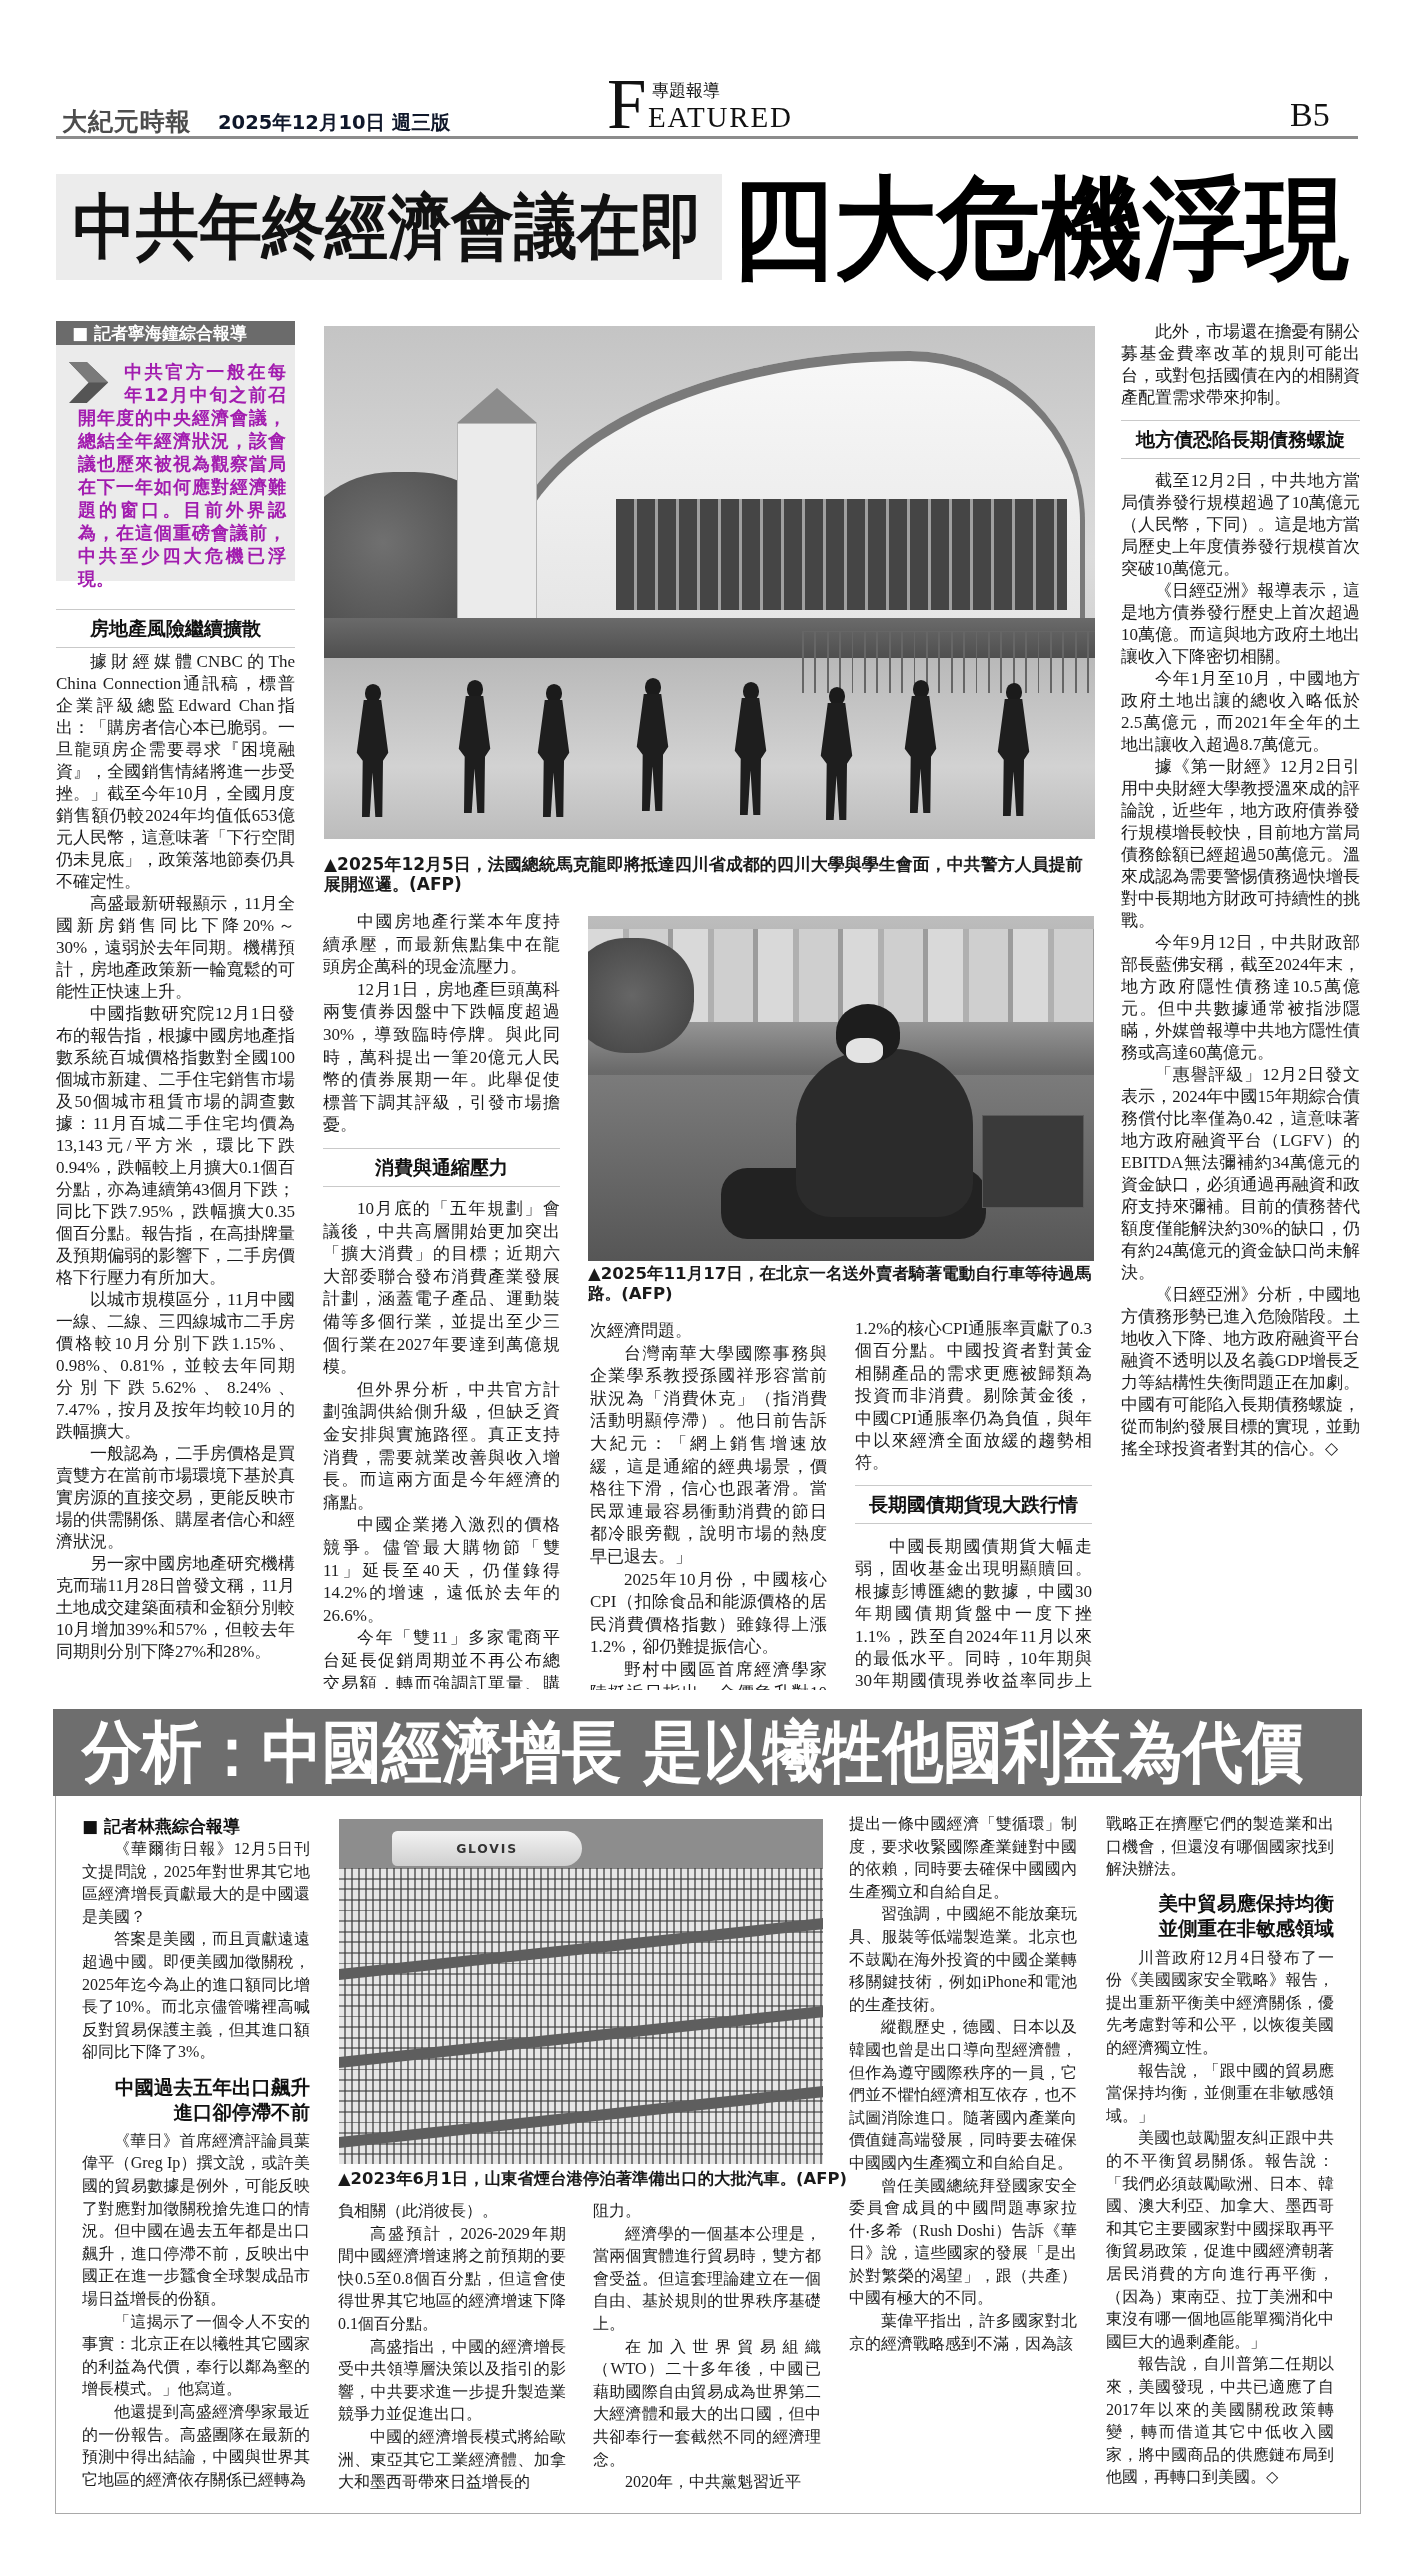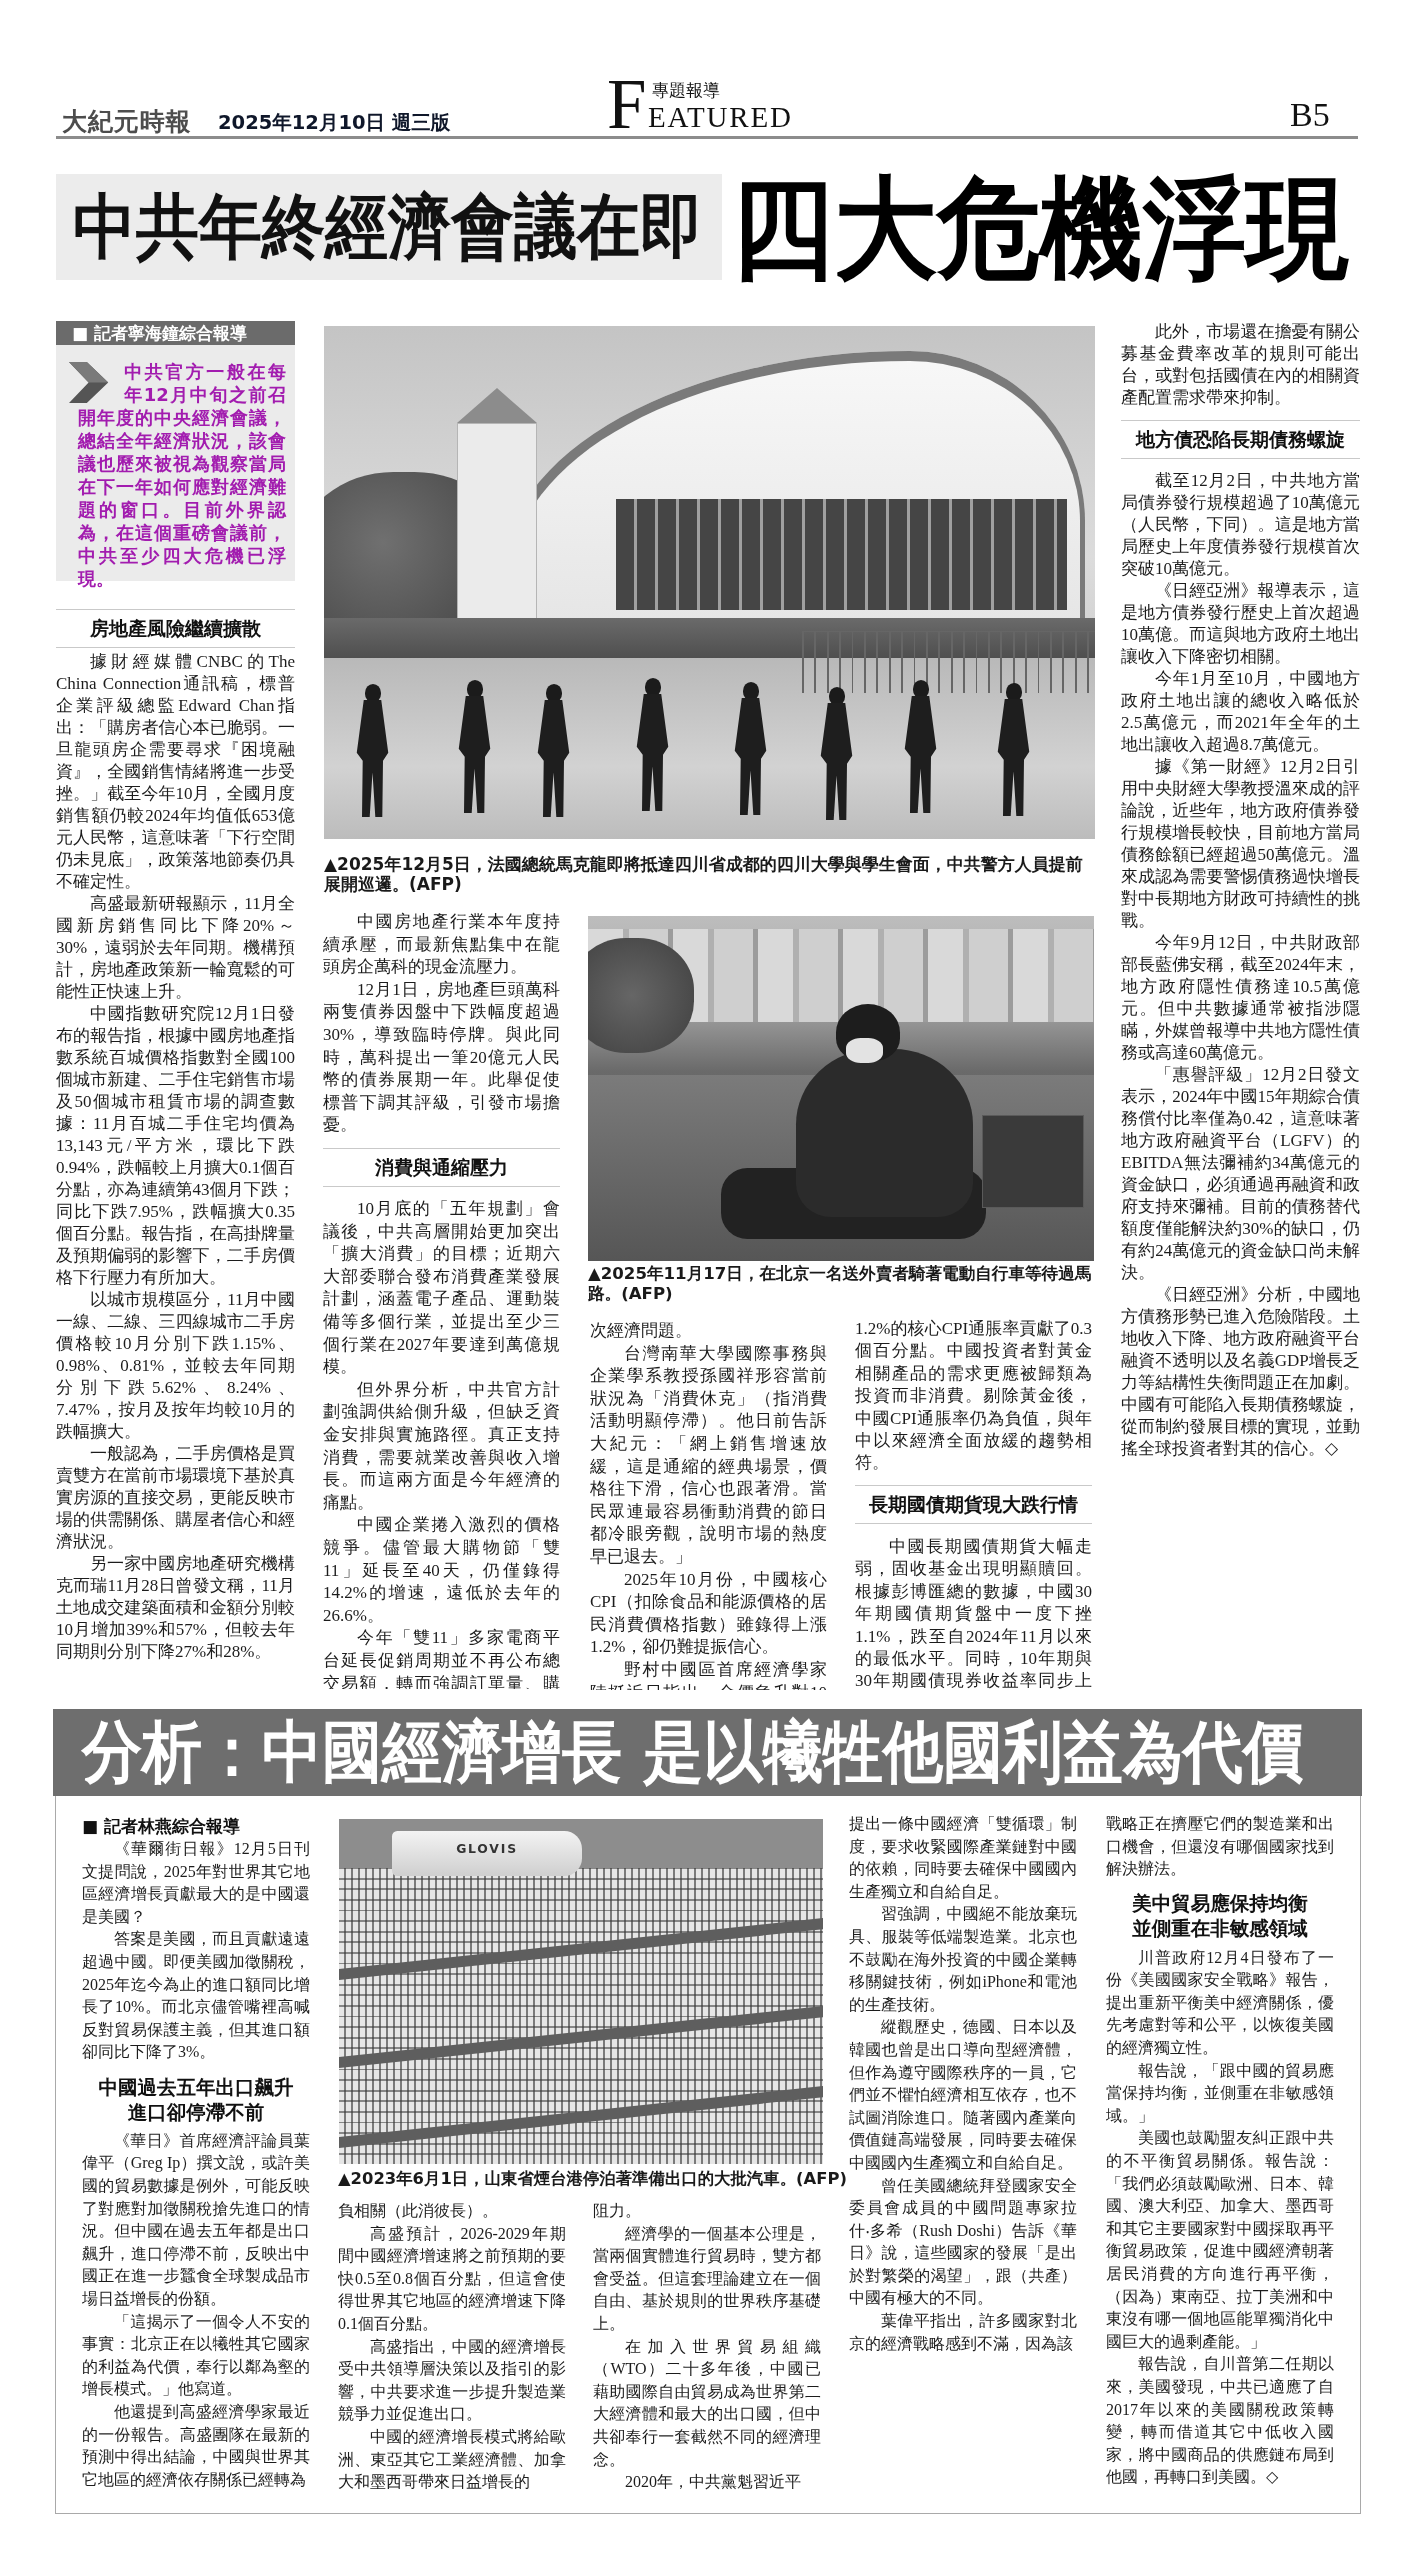--- a/index.html
+++ b/index.html
@@ -22,21 +22,21 @@
 .lede-box{left:56px;top:321px;width:239px;height:260px;background:#ebebeb}
 .lede-bar{height:24px;background:#6b6b6b;color:#fff;font-family:"DejaVu Sans",sans-serif;font-weight:bold;font-size:17px;line-height:24px;padding-left:16px;white-space:nowrap}
 .lede{padding:15px 9px 0 22px;font-family:"DejaVu Sans",sans-serif;font-weight:bold;font-size:18px;line-height:23px;color:#a21caf;text-align:justify}
 .chev{float:left;width:41px;height:42px;margin:1.8px 14px 0 -8.8px}
 
 .col{position:absolute;overflow:hidden;font-family:"Liberation Serif","DejaVu Serif",serif;font-size:17px;line-height:22px;color:#1c1c1c;text-align:justify}
 .col p{text-indent:2em}
 .col p.cont{text-indent:0}
 .col.c2{font-size:16px;line-height:22.6px}
 .sh{border-top:1.8px solid #c9c9c9;border-bottom:1.8px solid #c9c9c9;margin:10.6px 0 11.5px;padding:7px 0;text-align:center;font-family:"DejaVu Sans",sans-serif;font-weight:bold;font-size:19px;line-height:23px;color:#111;text-indent:0}
-.subh{font-family:"DejaVu Sans",sans-serif;font-weight:bold;font-size:19.5px;line-height:25px;color:#111;text-align:center;margin:10.6px 0 5.3px;text-indent:0}
+.subh{font-family:"DejaVu Sans",sans-serif;font-weight:bold;font-size:19.5px;line-height:25px;color:#111;text-align:right;margin:10.6px 0 5.3px;text-indent:0}
 .subh span{display:block}
 .cap{position:absolute;font-family:"DejaVu Sans",sans-serif;font-weight:bold;font-size:17px;line-height:19.5px;color:#1a1a1a}
 .byline2{left:82px;top:1815px;font-family:"DejaVu Sans",sans-serif;font-weight:bold;font-size:17px;line-height:23px;color:#111;white-space:nowrap}
 
 .banner{left:53px;top:1709px;width:1309px;height:87px;background:#6e6e6e;overflow:hidden}
 .banner-text{position:absolute;left:29px;top:0;line-height:87px;font-family:"DejaVu Sans",sans-serif;font-weight:bold;font-size:60px;color:#fff;white-space:nowrap;transform:scaleY(1.12);transform-origin:left center}
 .frame2{left:55px;top:1796px;width:1306px;height:718px;border:1.8px solid #a9a9a9;border-top:0}
 
 .photo{position:absolute;overflow:hidden}
 .photo .s{position:absolute}
@@ -192,21 +192,21 @@
   <p>《華日》首席經濟評論員葉偉平（Greg Ip）撰文說，或許美國的貿易數據是例外，可能反映了對應對加徵關稅搶先進口的情況。但中國在過去五年都是出口飆升，進口停滯不前，反映出中國正在進一步蠶食全球製成品市場日益增長的份額。</p>
   <p>「這揭示了一個令人不安的事實：北京正在以犧牲其它國家的利益為代價，奉行以鄰為壑的增長模式。」他寫道。</p>
   <p>他還提到高盛經濟學家最近的一份報告。高盛團隊在最新的預測中得出結論，中國與世界其它地區的經濟依存關係已經轉為</p>
 </div>
 
 <div class="photo" style="left:339px;top:1819px;width:484px;height:345px;background:#8d8d8d">
   <div class="s" style="left:0;top:49px;width:484px;height:296px;background:repeating-linear-gradient(0deg,transparent 0 8.8px,rgba(55,55,55,.55) 8.8px 10.6px),repeating-linear-gradient(90deg,#e6e6e6 0 5.3px,#7a7a7a 5.3px 7px)"></div>
   <div class="s" style="left:-17.7px;top:124px;width:531px;height:10.6px;background:#5e5e5e;transform:rotate(-6deg)"></div>
   <div class="s" style="left:-17.7px;top:212px;width:531px;height:10.6px;background:#5e5e5e;transform:rotate(-6deg)"></div>
   <div class="s" style="left:-17.7px;top:292px;width:531px;height:10.6px;background:#5e5e5e;transform:rotate(-6deg)"></div>
-  <div class="s" style="left:53px;top:12.4px;width:190px;height:45px;background:linear-gradient(#f3f3f3,#cfcfcf);border-radius:5.3px 17.7px 17.7px 5.3px;text-align:center;font-family:'DejaVu Sans',sans-serif;font-weight:bold;font-size:12.4px;line-height:35px;color:#333;letter-spacing:1.8px">GLOVIS</div>
+  <div class="s" style="left:53px;top:12.4px;width:190px;height:35px;background:linear-gradient(#f3f3f3,#cfcfcf);border-radius:5.3px 17.7px 17.7px 5.3px;text-align:center;font-family:'DejaVu Sans',sans-serif;font-weight:bold;font-size:12.4px;line-height:35px;color:#333;letter-spacing:1.8px">GLOVIS</div>
 </div>
 <div class="cap" style="left:338px;top:2169px;width:495px;font-size:16.4px;white-space:nowrap">▲2023年6月1日，山東省煙台港停泊著準備出口的大批汽車。(AFP)</div>
 
 <div class="col c2" style="left:338px;top:2200px;width:228px;height:303px">
   <p class="cont">負相關（此消彼長）。</p>
   <p>高盛預計，2026-2029年期間中國經濟增速將之前預期的要快0.5至0.8個百分點，但這會使得世界其它地區的經濟增速下降0.1個百分點。</p>
   <p>高盛指出，中國的經濟增長受中共領導層決策以及指引的影響，中共要求進一步提升製造業競爭力並促進出口。</p>
   <p>中國的經濟增長模式將給歐洲、東亞其它工業經濟體、加拿大和墨西哥帶來日益增長的</p>
 </div>
 

